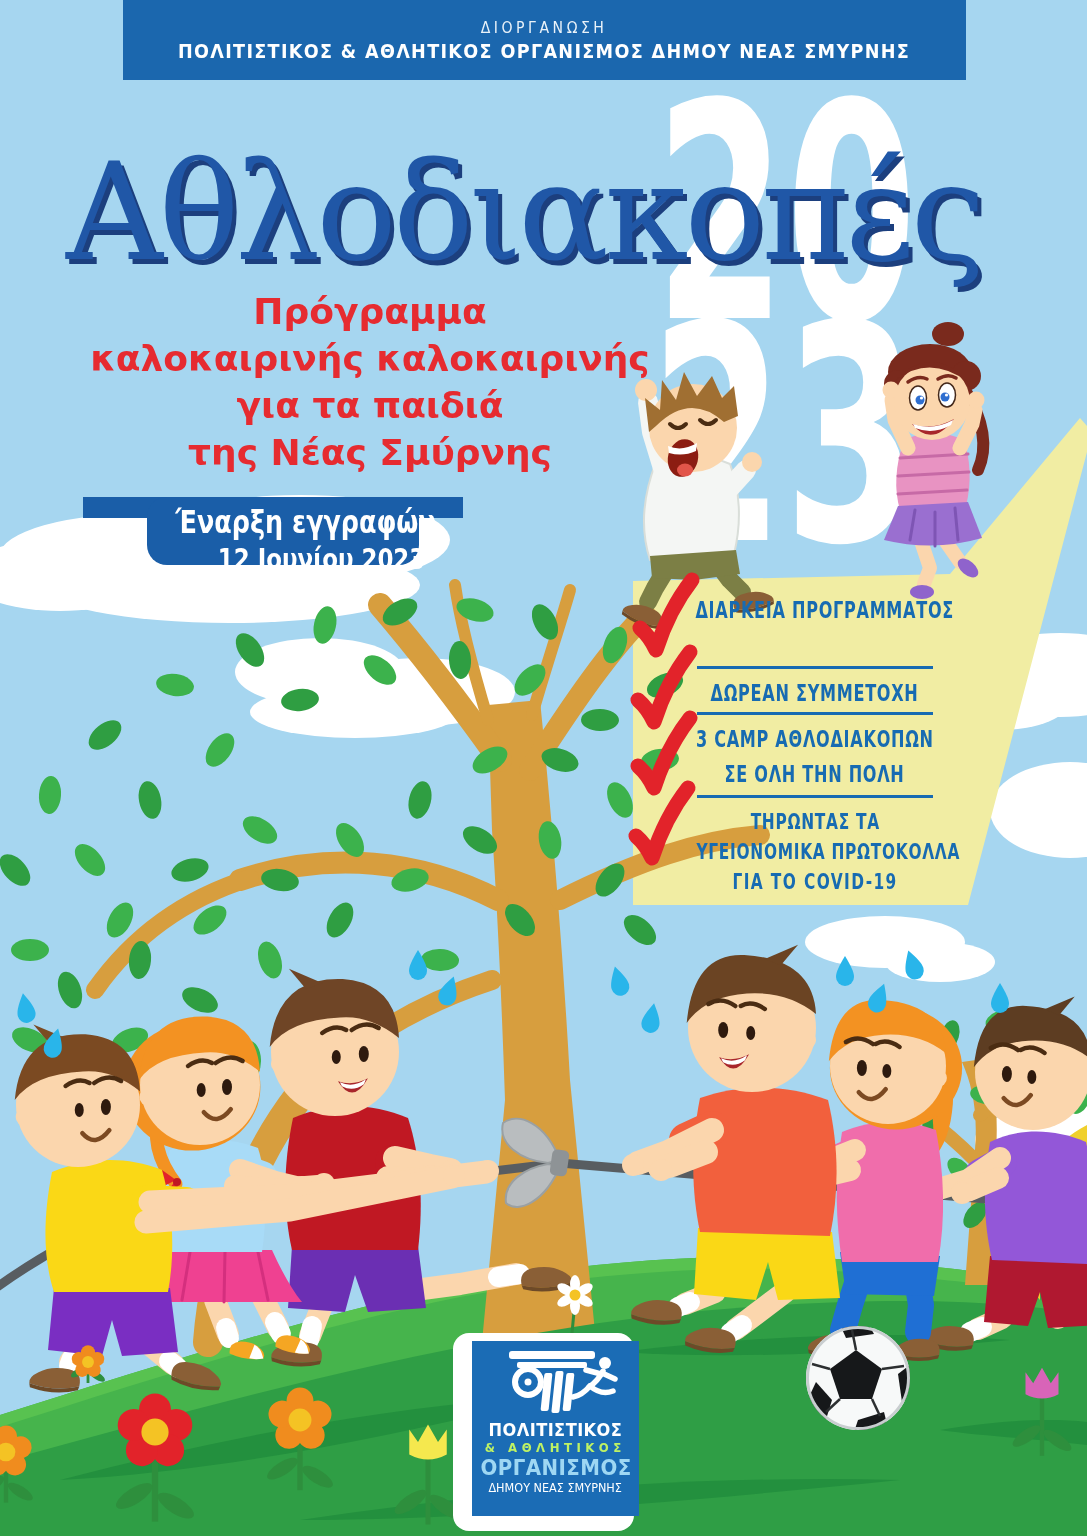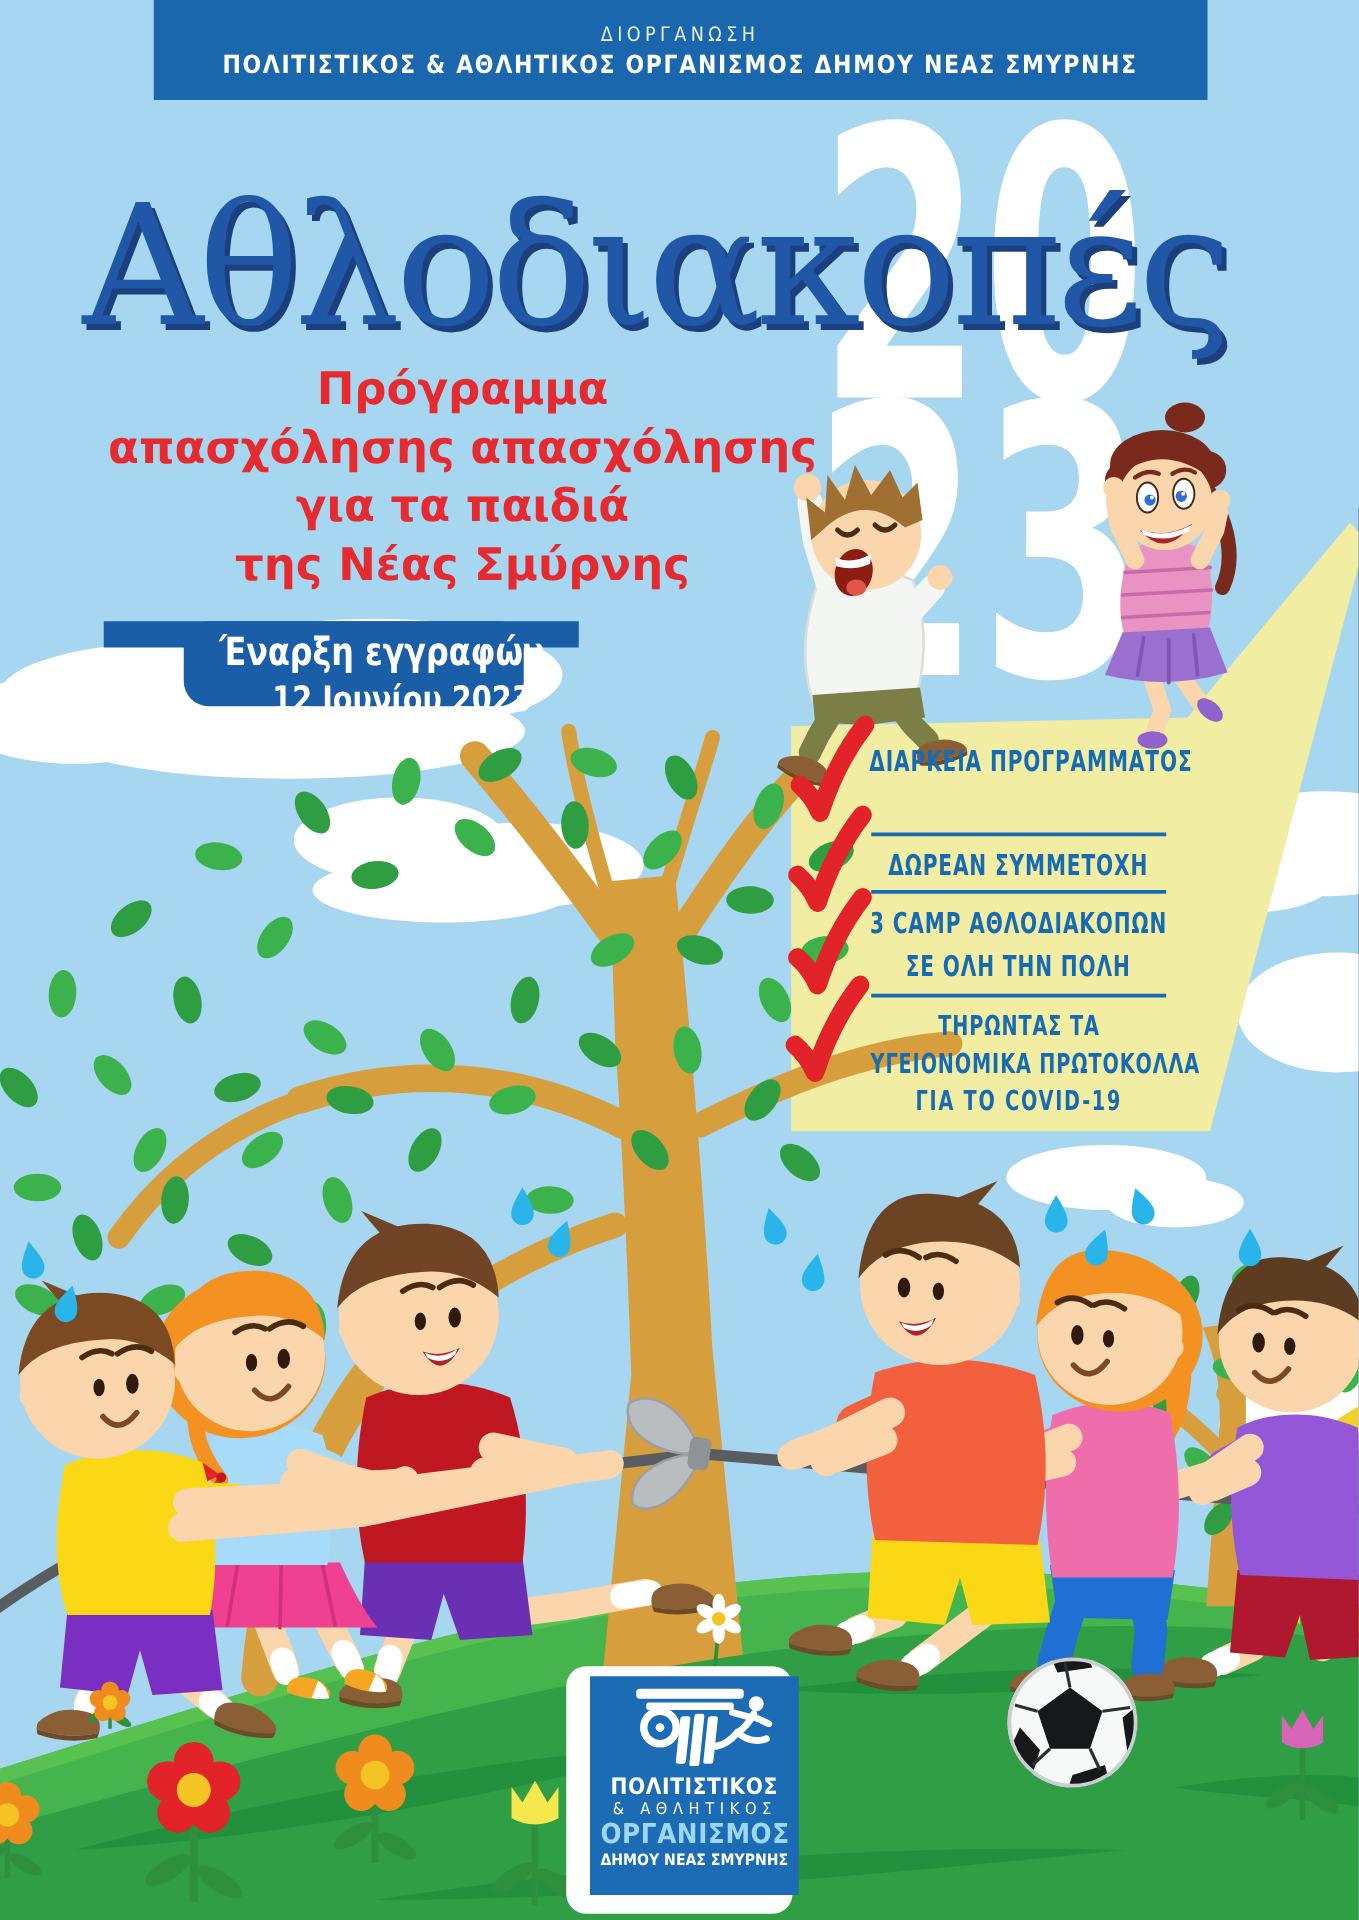--- a/index.html
+++ b/index.html
@@ -30,23 +30,23 @@
   
   .p-line{left:640px;width:350px;text-align:center;color:#176bb2;font-weight:bold;
           font-size:23px;letter-spacing:1px;white-space:nowrap;}
   .p-line .sq{display:inline-block;transform:scaleX(.70);transform-origin:50% 50%;white-space:nowrap;}
   .p-ul{left:697px;width:236px;height:3px;background:#176bb2;}
   
   .logo-card{left:453px;top:1333px;width:181px;height:198px;background:#ffffff;border-radius:16px;}
   .logo-sq{position:absolute;left:7px;top:8px;width:167px;height:175px;background:#1b6cb5;text-align:center;margin-left:12px;}
   .lg{display:inline-block;transform:scaleX(.9);transform-origin:50% 50%;white-space:nowrap;}
   .logo-l1{margin-top:2px;color:#fff;font-size:18px;font-weight:600;letter-spacing:.5px;line-height:21px;}
-  .logo-l2{color:#ffffff;font-size:13px;font-weight:400;letter-spacing:5px;line-height:16px;}
+  .logo-l2{color:#bef264;font-size:13px;font-weight:700;letter-spacing:5px;line-height:16px;}
   .logo-l3{color:#9ed7f3;font-size:22px;font-weight:600;letter-spacing:.5px;line-height:24px;}
-  .logo-l4{color:#fff;font-size:12.5px;font-weight:700;line-height:15px;}
+  .logo-l4{color:#fff;font-size:12.5px;font-weight:400;line-height:15px;}
   .year{font-family:"DejaVu Sans",sans-serif;font-weight:bold;fill:#ffffff;}
 </style>
 </head>
 <body>
 
 <div class="poster">
 
   <svg class="scene" viewBox="0 0 1087 1536">
     <g id="g-back">
         <ellipse cx="150" cy="555" rx="150" ry="42" fill="#ffffff"></ellipse>
@@ -520,21 +520,21 @@
 
   <div class="abs banner">
     <div class="banner-label"><span class="cond">ΔΙΟΡΓΑΝΩΣΗ</span></div>
     <div class="banner-org"><span class="cond">ΠΟΛΙΤΙΣΤΙΚΟΣ &amp; ΑΘΛΗΤΙΚΟΣ ΟΡΓΑΝΙΣΜΟΣ ΔΗΜΟΥ ΝΕΑΣ ΣΜΥΡΝΗΣ</span></div>
   </div>
 
   <div class="abs title">Αθλοδιακοπές</div>
 
   <div class="abs subtitle">
     <div>Πρόγραμμα</div>
-    <div>απασχόλησης απασχόλησης</div>
+    <div>καλοκαιρινής καλοκαιρινής</div>
     <div>για τα παιδιά</div>
     <div>της Νέας Σμύρνης</div>
   </div>
 
   <div class="abs reg-bar"></div>
   <div class="abs reg-box">
     <div class="reg-l1"><span class="csq">Έναρξη εγγραφών</span></div>
     <div class="reg-l2"><span class="csq">12 Ιουνίου 2023</span></div>
   </div>
 

